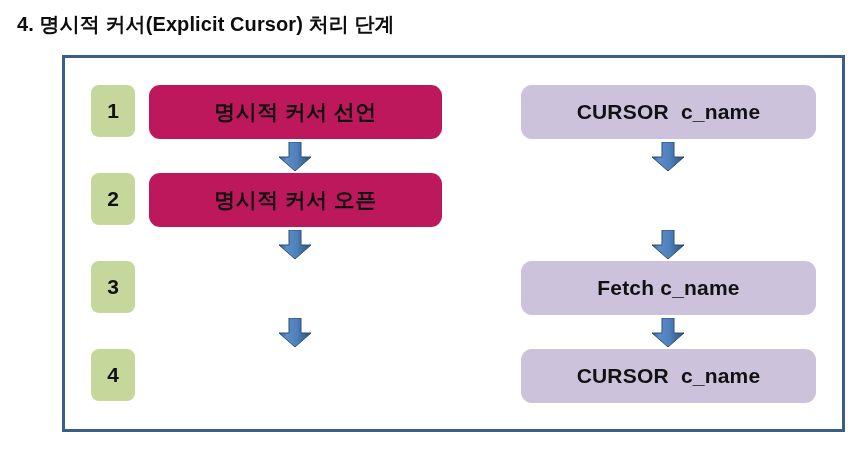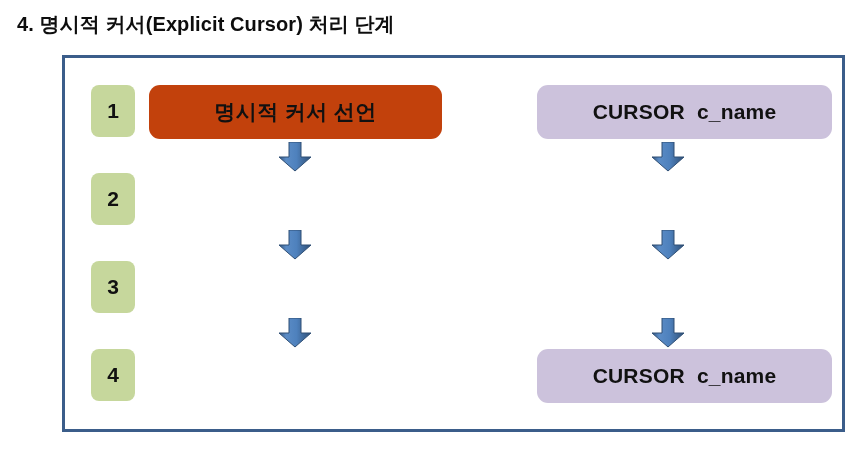--- a/index.html
+++ b/index.html
@@ -78,21 +78,21 @@
 
   
   .step-box {
     position: absolute;
     left: 84px;
     top: 0;
     width: 293px;
     height: 54px;
     box-sizing: border-box;
     border-radius: 11px;
-    background: #c2410c;
+    background: #be185d;
     display: flex;
     align-items: center;
     justify-content: center;
     font-size: 21px;
     font-weight: bold;
     color: #111111;
     white-space: pre;
     letter-spacing: 0.4px;
   }
 
@@ -107,21 +107,20 @@
     border-radius: 11px;
     background: #CCC2DC;
     display: flex;
     align-items: center;
     justify-content: center;
     font-size: 21px;
     font-weight: bold;
     color: #111111;
     white-space: pre;
     letter-spacing: 0.2px;
-    margin-left: 16px;
   }
 
   
   .arrow-wrap {
     position: absolute;
     width: 34px;
     height: 30px;
   }
   .arrow-wrap.left-col  { left: 213px; }
   .arrow-wrap.right-col { left: 586px; }
@@ -156,35 +155,37 @@
       </svg>
     </div>
     <div class="arrow-wrap right-col" style="top:84px;">
       <svg viewBox="0 0 34 30" xmlns="http://www.w3.org/2000/svg" aria-hidden="true">
         <polygon points="11,0 23,0 23,15 33,15 17,29 1,15 11,15" fill="url(#ag1)" stroke="#2F4F75" stroke-width="1"></polygon>
       </svg>
     </div>
 
     <div class="flow-row" style="top:115px;">
       <div class="step-badge">2</div>
+      <div class="step-box">명시적 커서 오픈</div>
     </div>
 
     <div class="arrow-wrap left-col" style="top:172px;">
       <svg viewBox="0 0 34 30" xmlns="http://www.w3.org/2000/svg" aria-hidden="true">
         <polygon points="11,0 23,0 23,15 33,15 17,29 1,15 11,15" fill="url(#ag1)" stroke="#2F4F75" stroke-width="1"></polygon>
       </svg>
     </div>
     <div class="arrow-wrap right-col" style="top:172px;">
       <svg viewBox="0 0 34 30" xmlns="http://www.w3.org/2000/svg" aria-hidden="true">
         <polygon points="11,0 23,0 23,15 33,15 17,29 1,15 11,15" fill="url(#ag1)" stroke="#2F4F75" stroke-width="1"></polygon>
       </svg>
     </div>
 
     <div class="flow-row" style="top:203px;">
       <div class="step-badge">3</div>
+      <div class="syntax-box">Fetch c_name</div>
     </div>
 
     <div class="arrow-wrap left-col" style="top:260px;">
       <svg viewBox="0 0 34 30" xmlns="http://www.w3.org/2000/svg" aria-hidden="true">
         <polygon points="11,0 23,0 23,15 33,15 17,29 1,15 11,15" fill="url(#ag1)" stroke="#2F4F75" stroke-width="1"></polygon>
       </svg>
     </div>
     <div class="arrow-wrap right-col" style="top:260px;">
       <svg viewBox="0 0 34 30" xmlns="http://www.w3.org/2000/svg" aria-hidden="true">
         <polygon points="11,0 23,0 23,15 33,15 17,29 1,15 11,15" fill="url(#ag1)" stroke="#2F4F75" stroke-width="1"></polygon>

